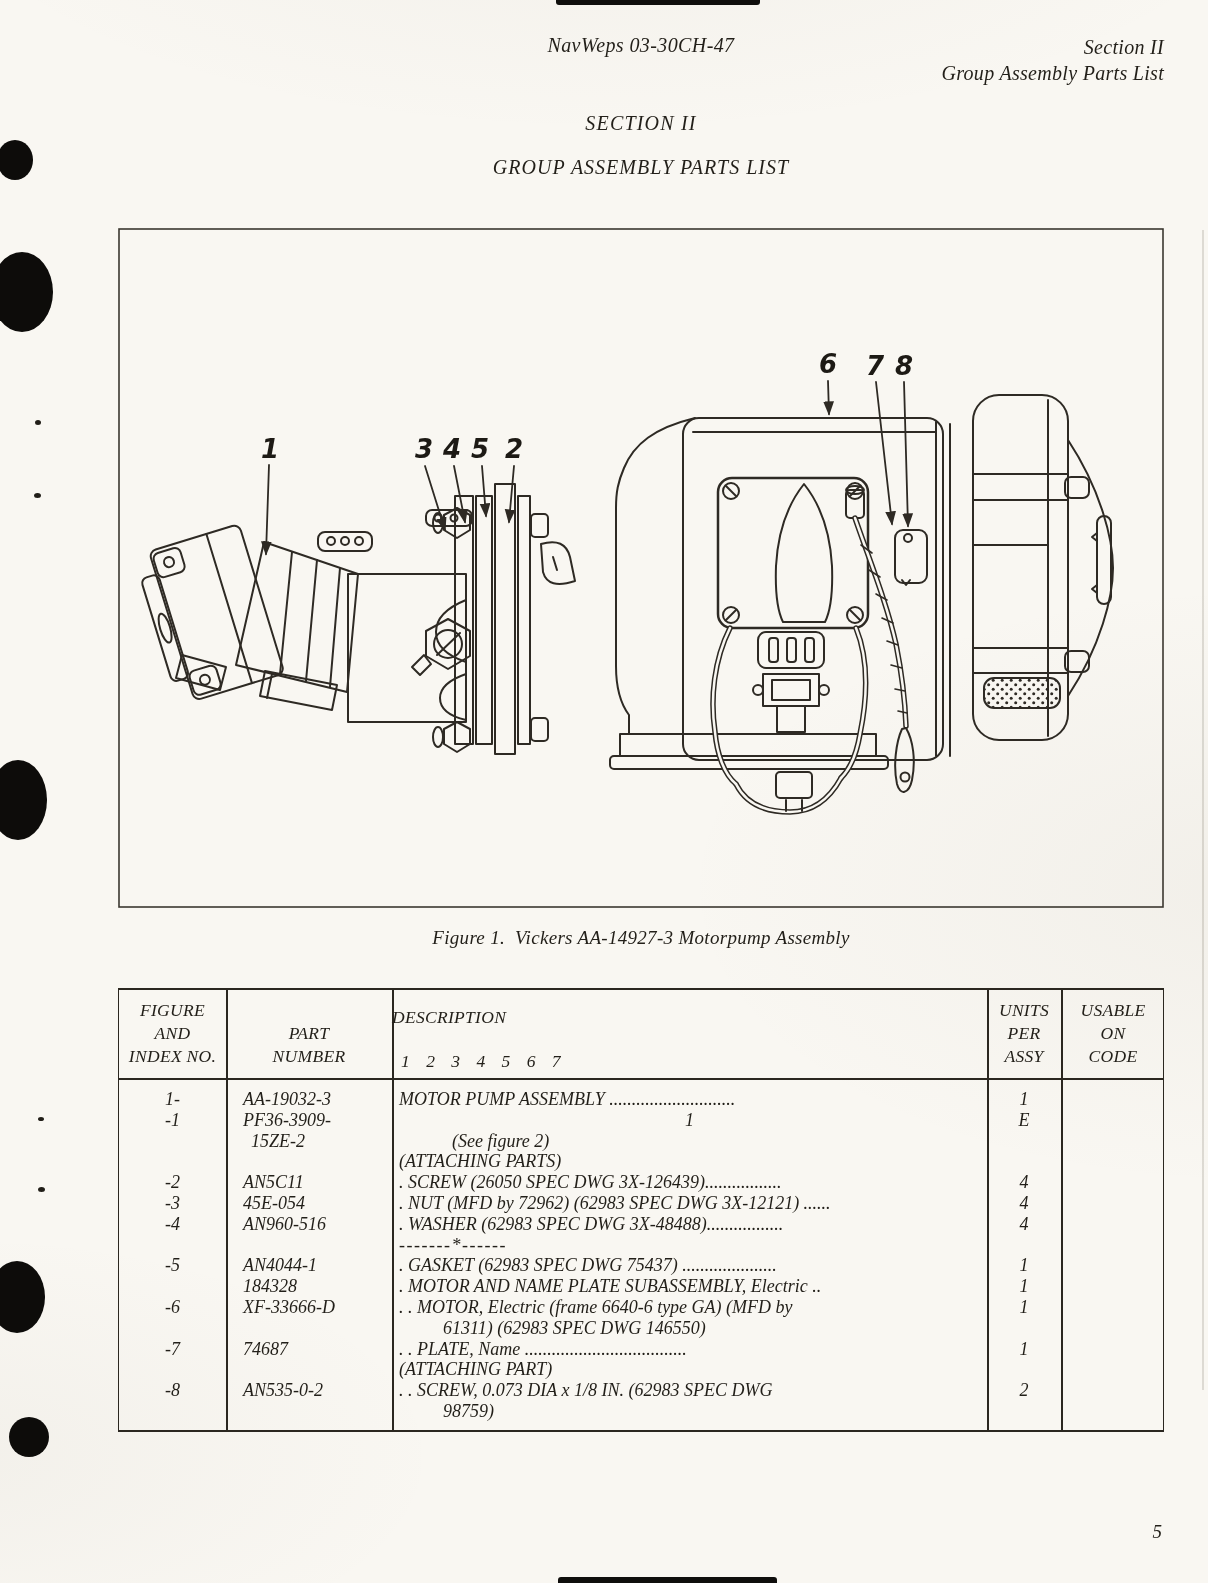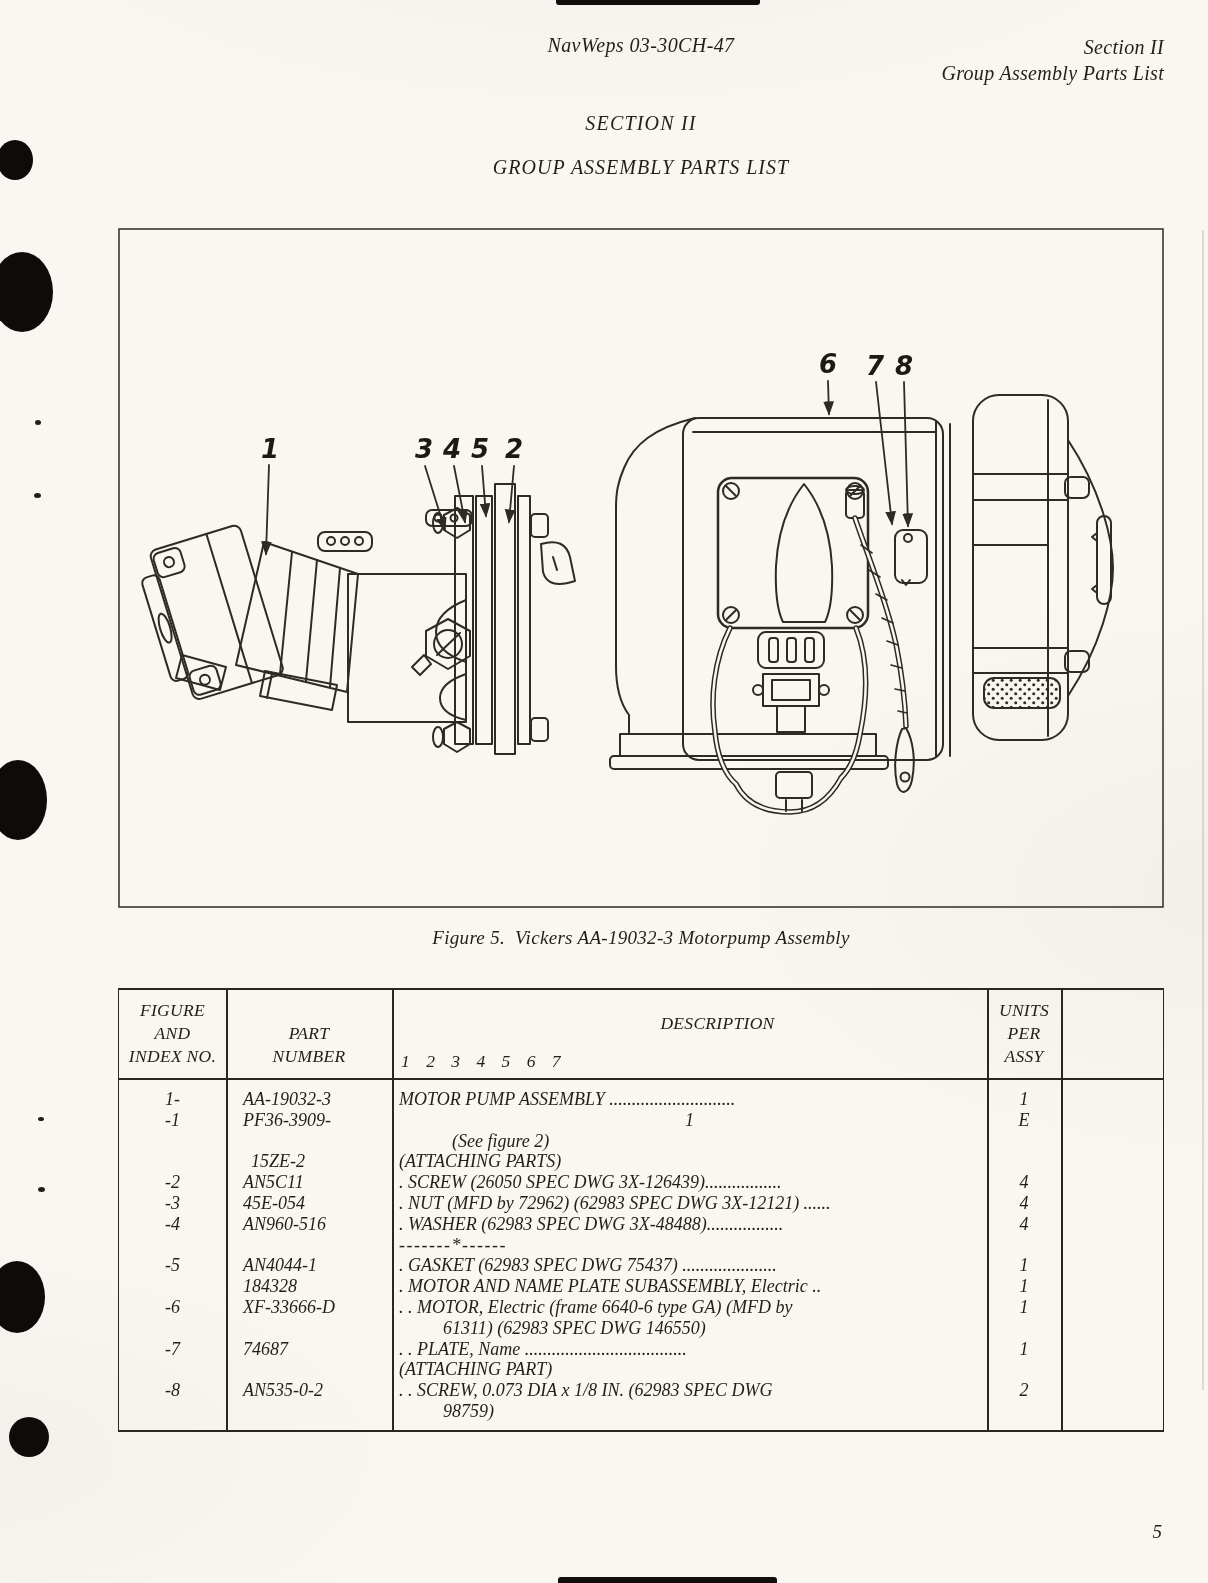--- a/index.html
+++ b/index.html
@@ -23,27 +23,27 @@
   .parts-table{left:118px;top:988px;width:1046px;height:444px;
      border-top:2.5px solid #2b2720;border-bottom:2.5px solid #2b2720;
      border-left:1.5px solid #2b2720;border-right:1.5px solid #2b2720;box-sizing:border-box;font-size:18px;}
   .vrule{position:absolute;top:0;bottom:0;width:1.5px;background:#2b2720;}
   .hd-rule{position:absolute;left:0;right:0;top:88px;height:1.8px;background:#2b2720;}
   .thead{position:absolute;left:0;top:0;width:100%;height:88px;display:grid;
          grid-template-columns:107px 166px 595px 74px 104px;}
   .th{position:relative;text-align:center;line-height:23px;font-size:17.5px;letter-spacing:.3px;}
   .th .l1{margin-top:9px;}
   .th2 .l1{margin-top:32px;}
-  .desc-title{position:absolute;top:22px;left:0;width:100%;text-align:center;padding-left:28px;}
+  .desc-title{position:absolute;top:16px;left:0;width:100%;text-align:left;}
   .desc-levels{position:absolute;bottom:5px;left:9px;letter-spacing:6px;}
   .tbody{position:absolute;left:0;top:89px;width:100%;bottom:0;padding-top:10px;box-sizing:border-box;}
   .tl{display:grid;grid-template-columns:107px 166px 595px 74px 104px;height:20.8px;line-height:20.8px;}
   .ci{text-align:center;}
   .cp{padding-left:17px;}
-  .cp.pind{padding-left:25px;margin-top:20px;}
+  .cp.pind{padding-left:25px;}
   .cd{padding-left:7px;white-space:pre;overflow:hidden;}
   .cd.ind1{padding-left:60px;}
   .cd.ind2{padding-left:51px;}
   .cd.sep{letter-spacing:1.5px;}
   .cu,.cc{text-align:center;}
   
   .page-num{top:1521px;right:46px;font-size:19px;}
   .edge-bar{background:#0f0e0c;}
   .bind-dot{background:#0d0c0a;border-radius:50%;}
   .speck{background:#211e18;border-radius:50%;}
@@ -248,21 +248,21 @@
         <text x="334" y="230">4</text>
         <text x="362" y="230">5</text>
         <text x="396" y="230">2</text>
         <text x="710" y="145">6</text>
         <text x="757" y="147">7</text>
         <text x="786" y="147">8</text>
       </g>
     </svg>
   </div>
 
-  <div class="abs fig-caption">Figure 5.  Vickers AA-19032-3 Motorpump Assembly</div>
+  <div class="abs fig-caption">Figure 1.  Vickers AA-14927-3 Motorpump Assembly</div>
 
   <div class="abs parts-table">
     <div class="vrule" style="left:107px;"></div>
     <div class="vrule" style="left:273px;"></div>
     <div class="vrule" style="left:868px;"></div>
     <div class="vrule" style="left:942px;"></div>
     <div class="hd-rule"></div>
 
     <div class="thead">
       <div class="th">
@@ -276,20 +276,25 @@
       </div>
       <div class="th">
         <div class="desc-title">DESCRIPTION</div>
         <div class="desc-levels">1 2 3 4 5 6 7</div>
       </div>
       <div class="th">
         <div class="l1">UNITS</div>
         <div>PER</div>
         <div>ASSY</div>
       </div>
+      <div class="th">
+        <div class="l1">USABLE</div>
+        <div>ON</div>
+        <div>CODE</div>
+      </div>
     </div>
 
     <div class="tbody">
       <div class="tl">
         <span class="ci">1-</span>
         <span class="cp">AA-19032-3</span>
         <span class="cd">MOTOR PUMP ASSEMBLY ............................</span>
         <span class="cu">1</span>
         <span class="cc"></span>
       </div>

